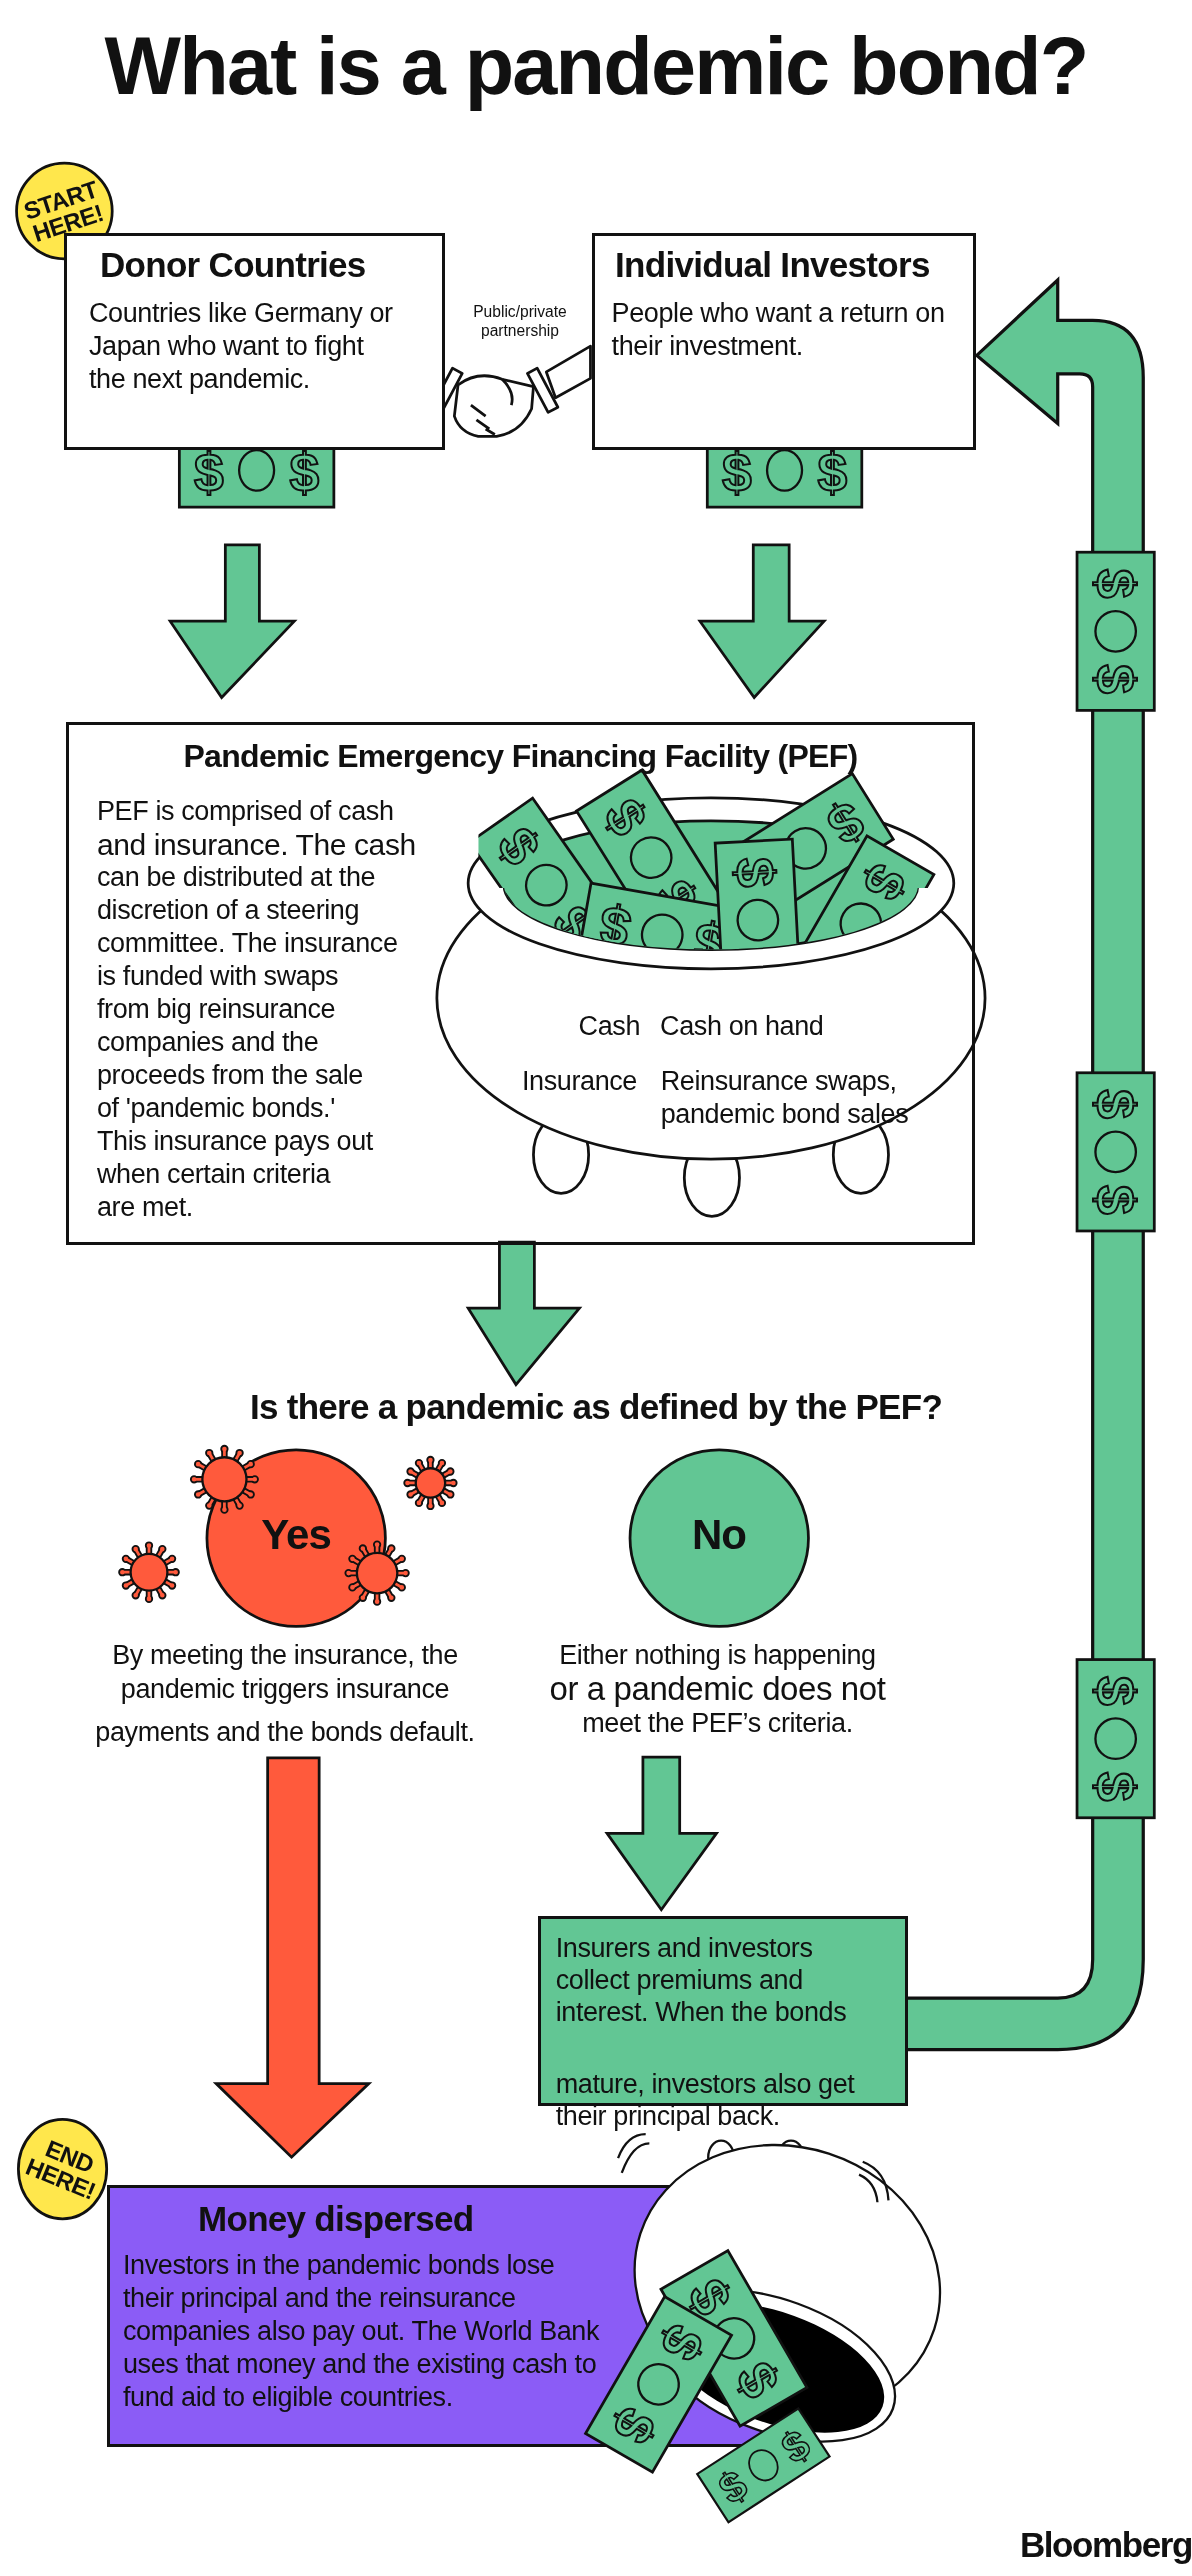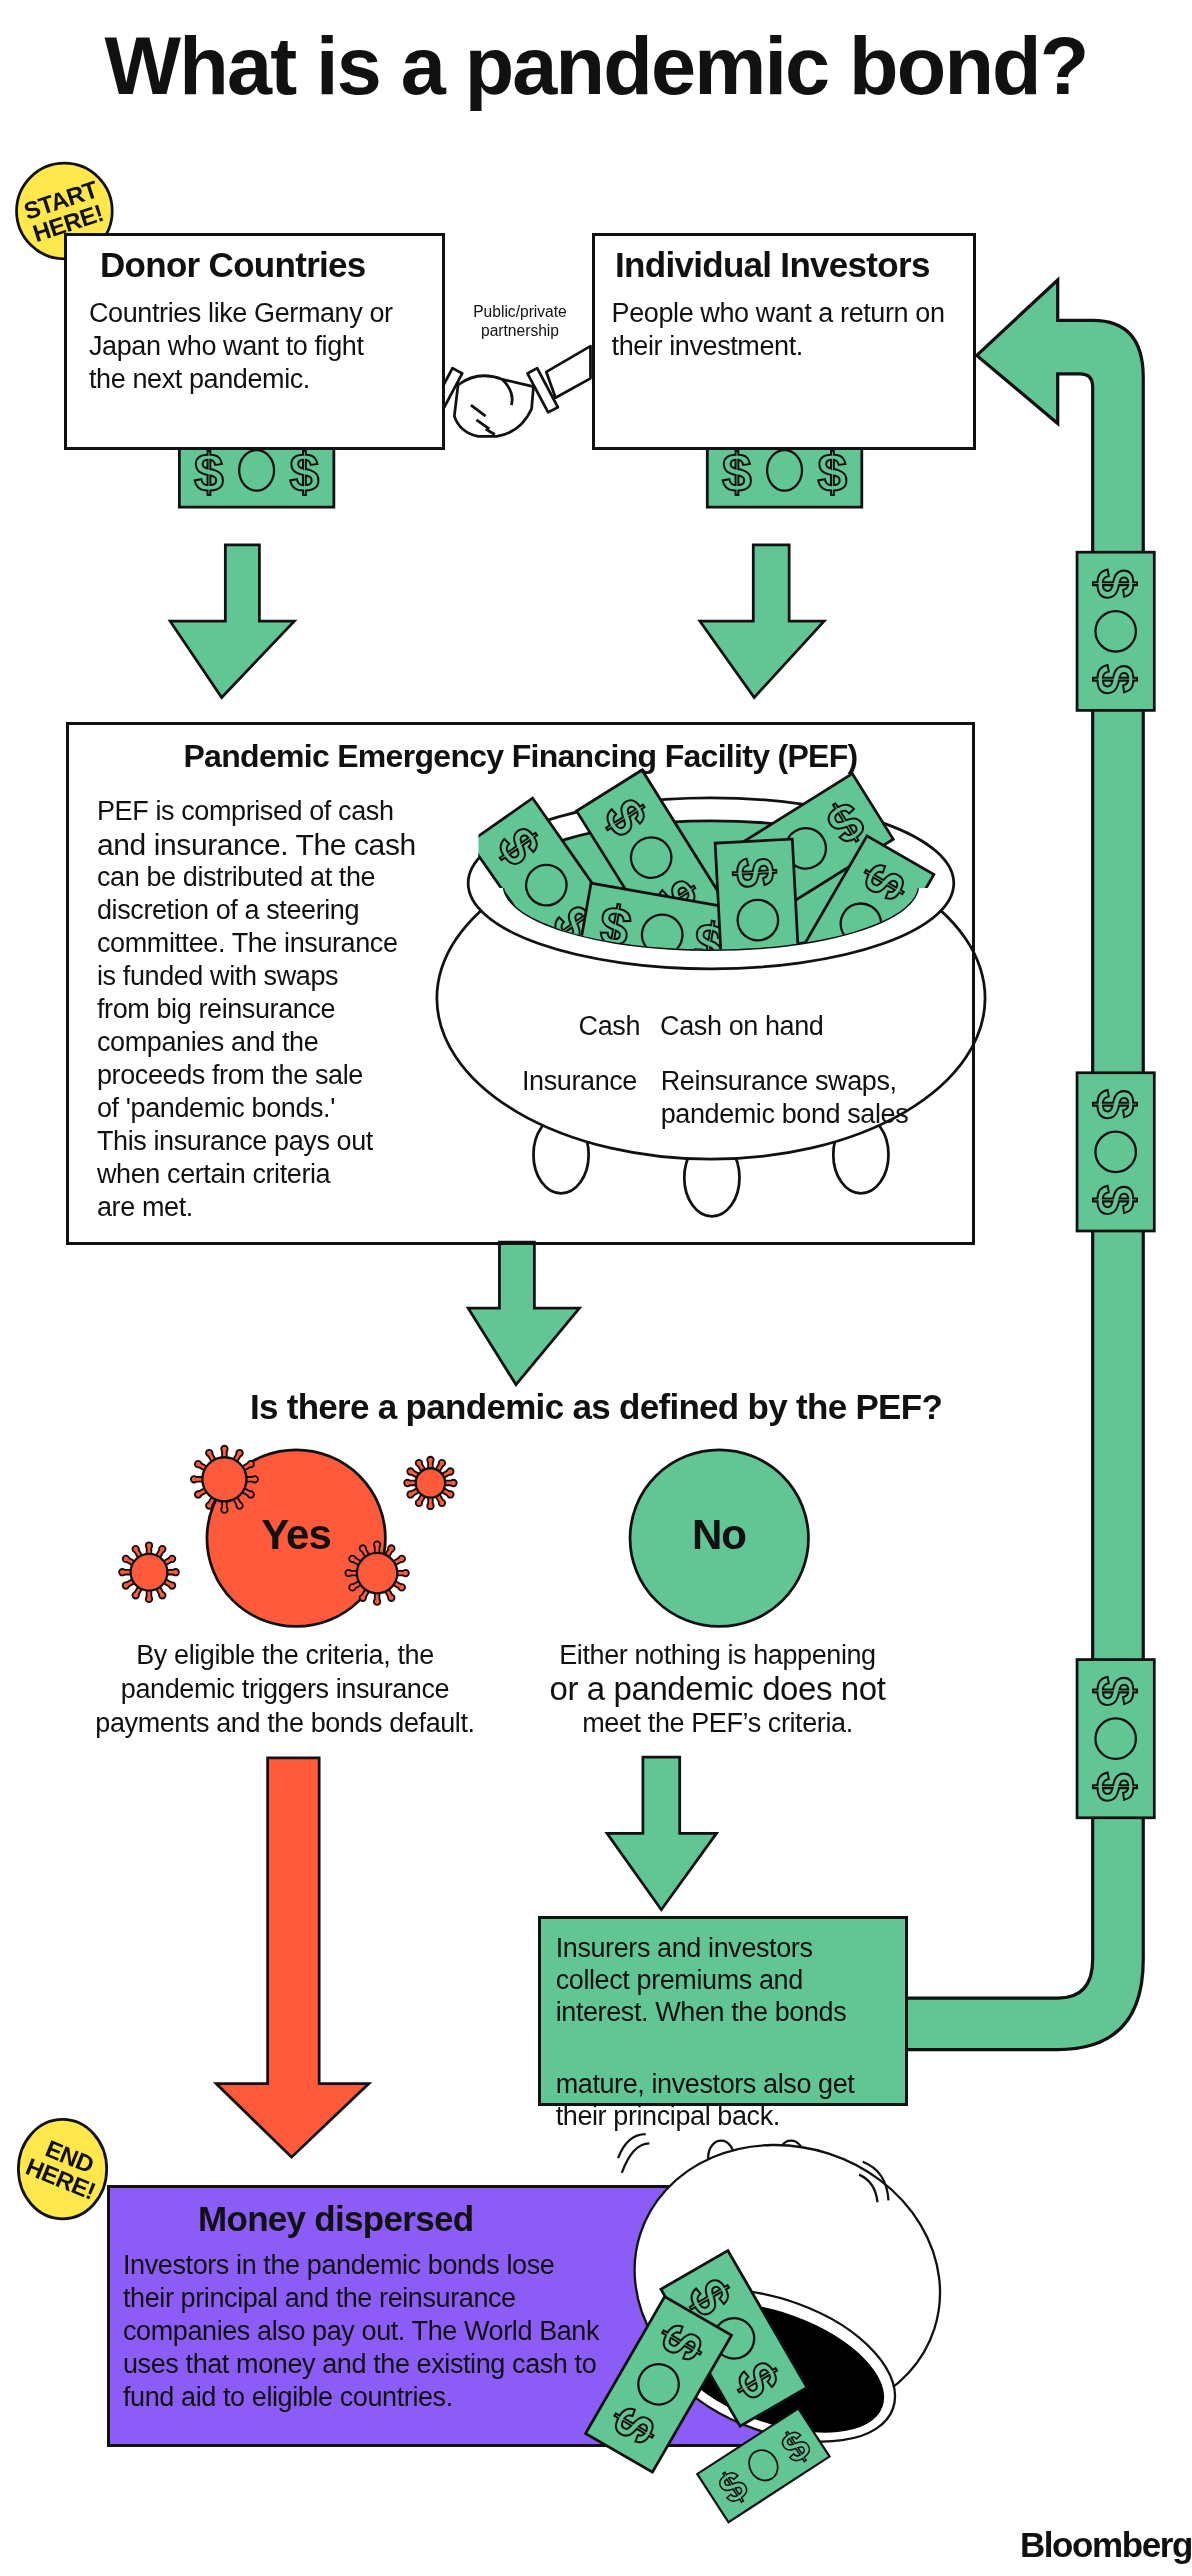--- a/index.html
+++ b/index.html
@@ -262,23 +262,23 @@
     <span>pandemic bond sales</span>
   </span>
 </div>
 
 <div class="question">Is there a pandemic as defined by the PEF?</div>
 
 <div class="choice" style="left:204px; top:1511px;">Yes</div>
 <div class="choice" style="left:627px; top:1511px;">No</div>
 
 <div class="center-text" id="yes-text" style="left:55px; width:460px; top:1638px;">
-    <div style="font-size: 27px; line-height: 34px; letter-spacing: -0.4px;">By eligible the criteria, the</div>
+    <div style="font-size: 27px; line-height: 34px; letter-spacing: -0.4px;">By meeting the insurance, the</div>
     <div style="font-size: 27px; line-height: 34px; letter-spacing: -0.4px;">pandemic triggers insurance</div>
-    <div style="font-size: 27px; line-height: 34px; letter-spacing: -0.4px;">payments and the bonds default.</div>
+    <div style="font-size: 27px; line-height: 34px; letter-spacing: -0.4px; margin-top: 9px;">payments and the bonds default.</div>
   </div>
 <div class="center-text" id="no-text" style="left:515px; width:405px; top:1638px;">
     <div style="font-size: 27px; line-height: 34px; letter-spacing: -0.4px;">Either nothing is happening</div>
     <div style="font-size: 33px; line-height: 34px; letter-spacing: -0.4px;">or a pandemic does not</div>
     <div style="font-size: 27px; line-height: 34px; letter-spacing: -0.4px;">meet the PEF’s criteria.</div>
   </div>
 
 <div class="box" style="left:538px; top:1916px; width:370px; height:190px; background:#62c694;">
   <div id="insurers-text" style="position:absolute; left:14.7px; top:13px;">
       <div style="font-size: 27px; line-height: 32px; letter-spacing: -0.4px;">Insurers and investors</div>

